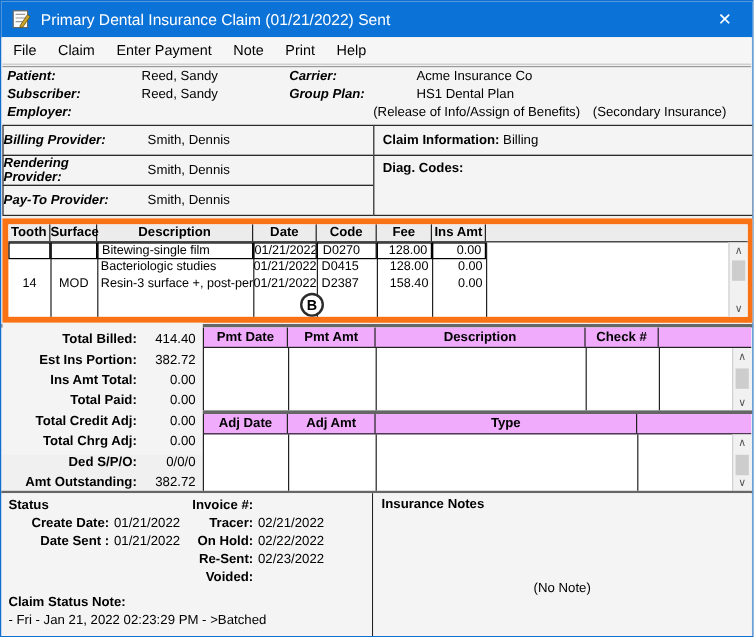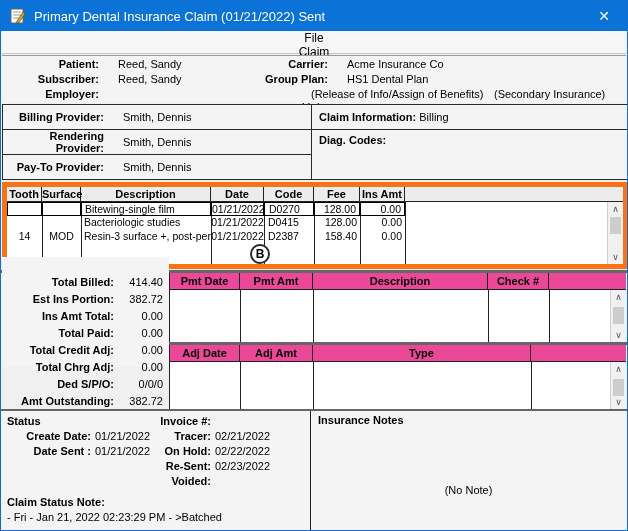--- a/index.html
+++ b/index.html
@@ -8,28 +8,28 @@
   .window {
     position:relative; width:628px; height:531px; margin:0 auto;
     background:#f0f0f0; border:1px solid #0f6fd0; overflow:hidden;
   }
   
   .titlebar { position:absolute; top:0; left:0; right:0; height:30px; background:#0b72d7; display:flex; align-items:center; }
   .app-icon { width:16px; height:16px; margin-left:9px; flex:0 0 auto; }
   .title-text { color:#fff; font-size:13px; margin-left:8px; white-space:nowrap; }
   .close-btn { position:absolute; right:0; top:0; width:46px; height:30px; display:flex; align-items:center; justify-content:center; color:#fff; font-size:14px; cursor:default; }
   
-  .menubar { position:absolute; top:30px; left:1px; right:1px; height:23px; background:#f6f6f6; display:flex; align-items:center; border-bottom:1px solid #c8c8c8;flex-direction:column; }
+  .menubar { position:absolute; top:30px; left:1px; right:1px; height:23px; background:#f6f6f6; display:flex; align-items:center; border-bottom:1px solid #c8c8c8; }
   .menu-item { padding:0 9px; height:100%; display:flex; align-items:center; font-size:12px; }
   .menu-item:first-child { padding-left:9px; }
   
   .patient { position:absolute; top:54px; left:1px; right:1px; height:48px; background:#f4f4f4; border-top:1px solid #9a9a9a; }
   .prow { position:absolute; height:15px; line-height:15px; white-space:nowrap; }
   .lbl { font-weight:bold; }
-  .lblcol { display:inline-block; text-align:right; padding-right:19px; }
+  .lblcol { display:inline-block; text-align:left; padding-right:19px;font-style:italic; }
   .lc-left { width:112px; }
   .lc-right { width:106px; }
   
   .box { position:absolute; background:#f4f4f4; border:1px solid #2a2a2a; }
   .pv { display:flex; align-items:center; }
   .pv .lblcol { width:120px; }
   
   .ptable { position:absolute; top:181px; left:1px; width:626px; height:87px; background:#fff; border:5px solid #f97316; }
   .phead { position:absolute; top:0; left:0; right:0; height:15px; background:#ececec; border-bottom:1px solid #222; display:flex; font-weight:bold; }
   .phead .hc { height:100%; line-height:14px; text-align:center; border-right:1px solid #222; }
@@ -48,27 +48,27 @@
   .sel .c { border:1px solid #000; line-height:12px; }
   .b-mark { position:absolute; left:243px; top:42px; width:20px; height:20px; border:2px solid #2b2b2b; border-radius:50%; text-align:center; line-height:16px; font-weight:bold; font-size:12px; background:#fff; }
   
   .vscroll { position:absolute; width:16px; background:#f1f1f1; border-left:1px solid #d0d0d0; }
   .sb-arrow { position:absolute; left:0; right:0; height:14px; text-align:center; line-height:14px; font-size:9px; color:#555; }
   .sb-up { top:0; } .sb-down { bottom:0; }
   .sb-thumb { position:absolute; left:2px; right:2px; height:17px; background:#cdcdcd; }
   
   .sep { position:absolute; left:0; right:0; background:#666; }
   
-  .totals { position:absolute; top:256px; left:1px; width:167px; height:110px; background:#f4f4f4; padding-top:17px; }
+  .totals { position:absolute; top:268px; left:1px; width:167px; height:110px; background:#f4f4f4; padding-top:6px; }
   .trow2 { display:flex; height:17px; line-height:16px; }
   .t-lbl { width:112px; text-align:right; font-weight:bold; }
   .t-val { width:52px; text-align:right; padding-right:3px; }
   
   .grid { position:absolute; left:168px; right:1px; background:#fff; border-left:1px solid #222; }
-  .ghead { position:absolute; top:0; left:0; right:0; height:17px; background:#ec4899; border-bottom:1px solid #222; display:flex; font-weight:bold; }
+  .ghead { position:absolute; top:0; left:0; right:0; height:17px; background:#f0abfc; border-bottom:1px solid #222; display:flex; font-weight:bold; }
   .ghead .hc { line-height:16px; text-align:center; border-right:1px solid #222; }
   .ghead .hfill { flex:1; border-right:none; }
   .gbody { position:absolute; top:17px; left:0; right:0; bottom:0; }
   
   .statusbox { position:absolute; top:410px; left:1px; width:309px; height:120px; background:#f4f4f4; border-right:1px solid #222; padding-top:3px; }
   .sline { display:grid; grid-template-columns:92px 62px 58px auto; height:15px; line-height:15px; white-space:nowrap; }
   .s-l { font-weight:bold; text-align:right; padding-right:3px; }
   .s-v { padding-left:1px; }
   .s-title { font-weight:bold; padding-left:5px; text-align:left; }
   .note-lbl { font-weight:bold; padding-left:5px; margin-top:6px; height:15px; line-height:15px; }

